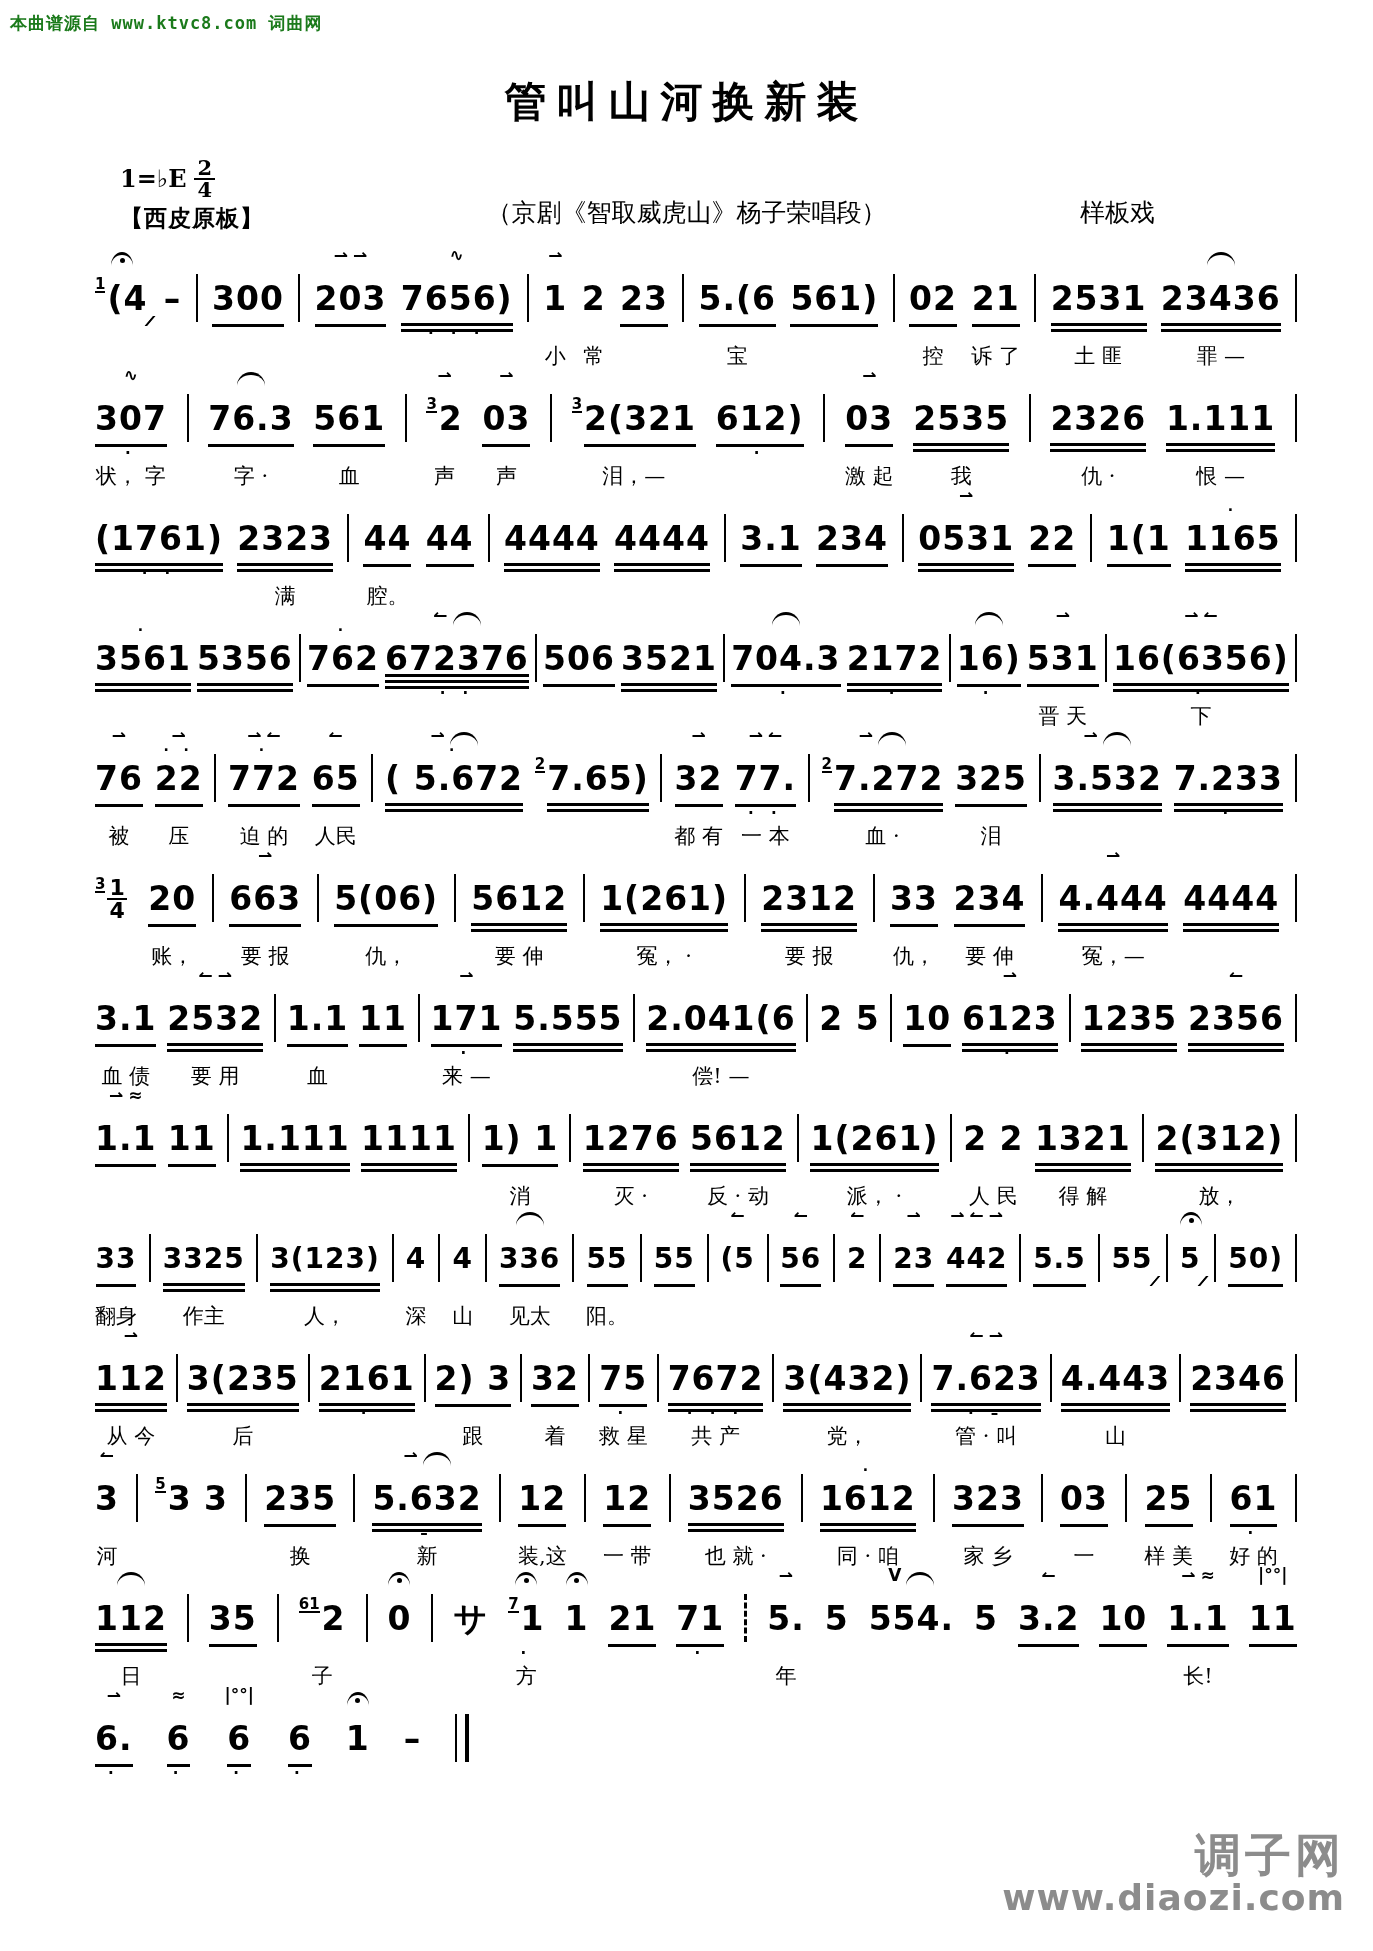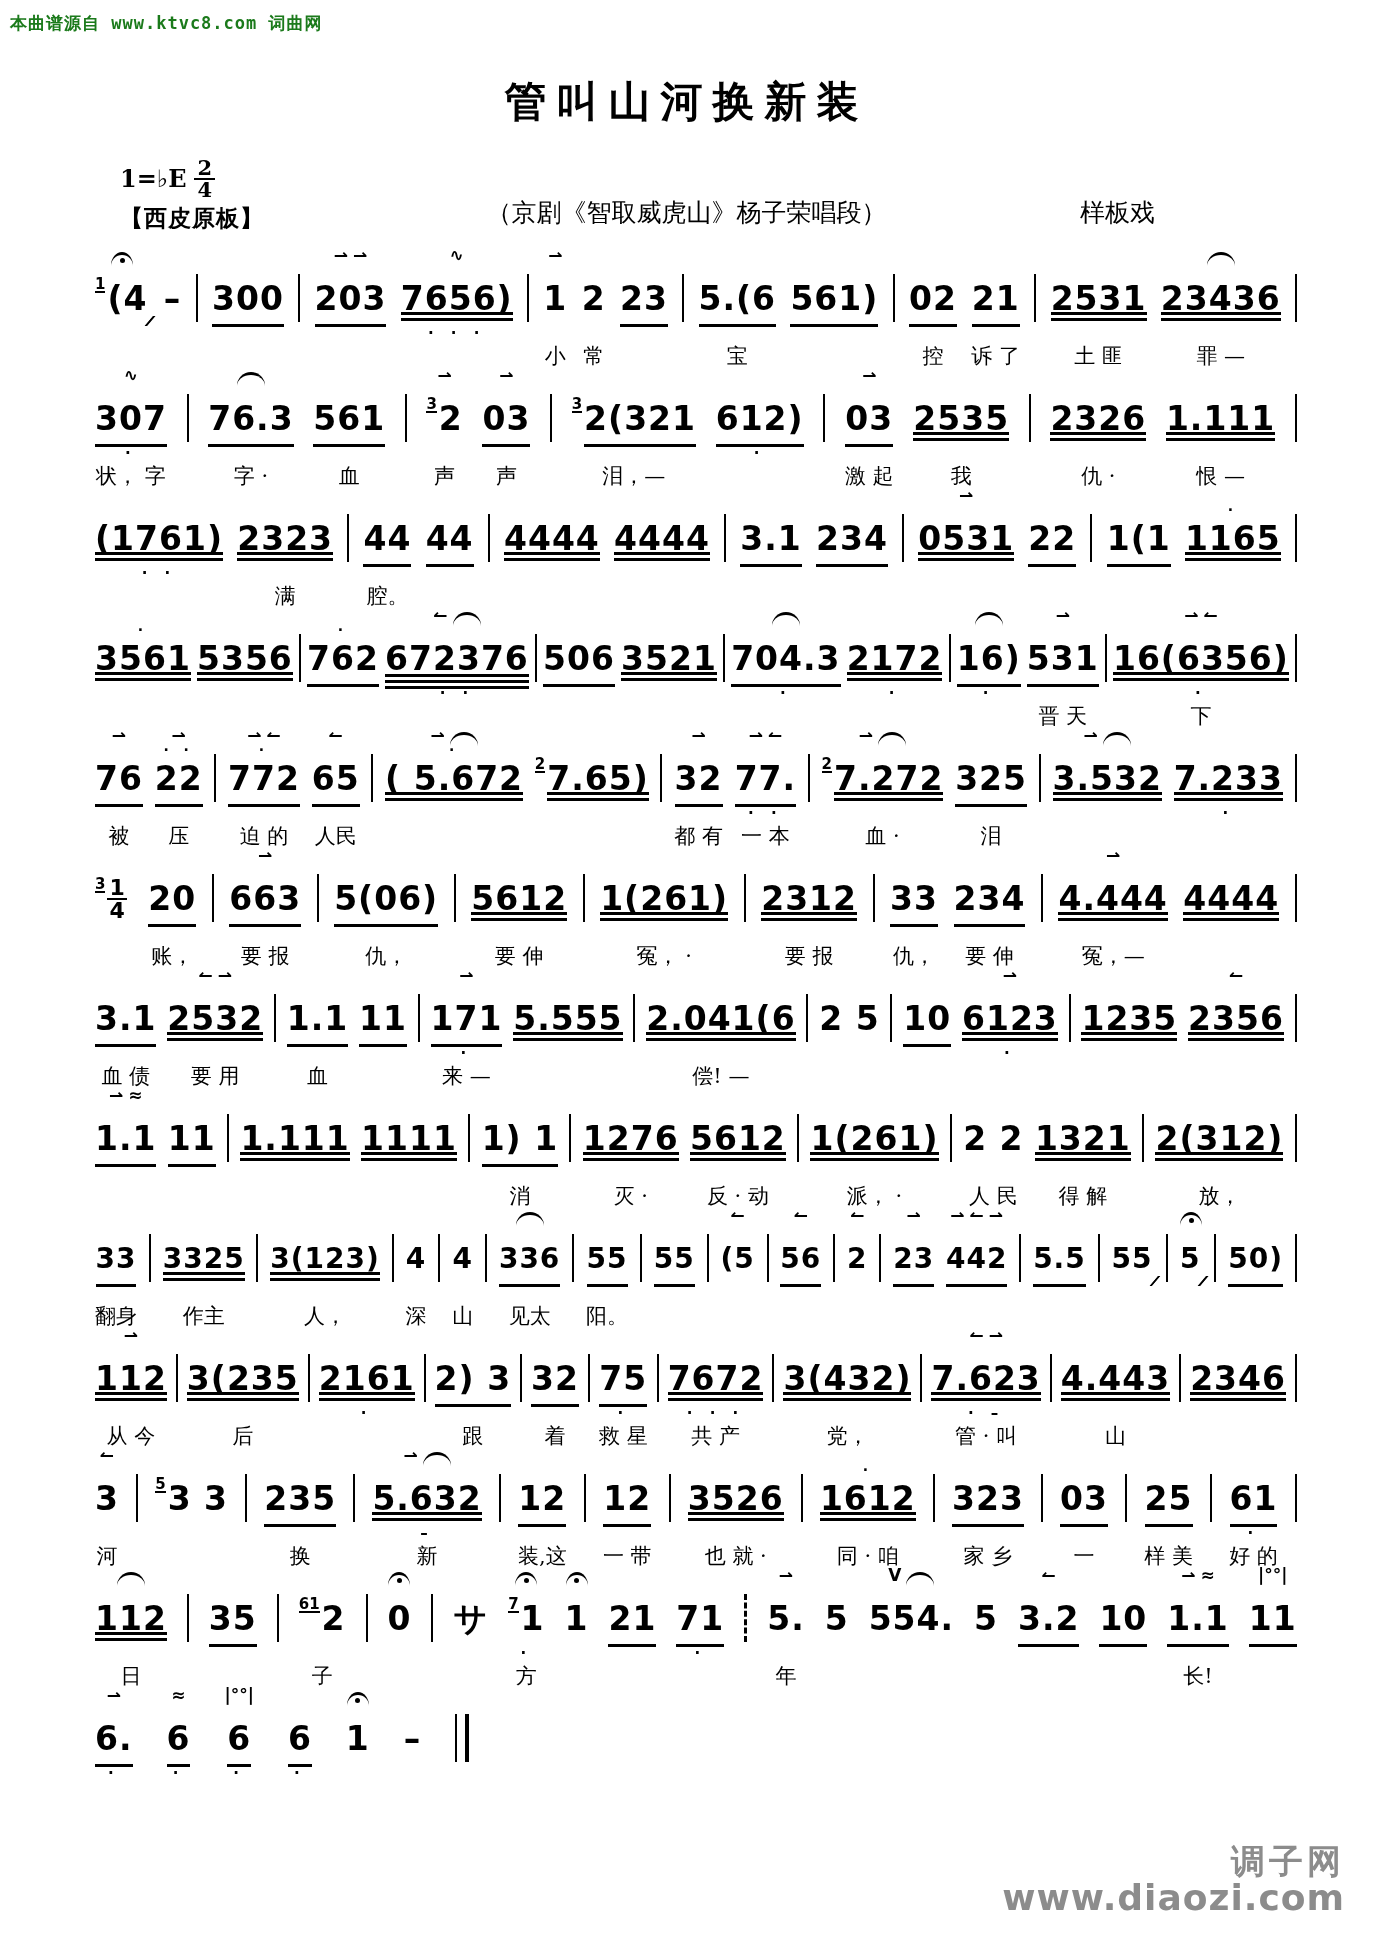--- a/index.html
+++ b/index.html
@@ -47,21 +47,21 @@
   .da{height:11px;font-size:14px;line-height:9px;font-weight:bold;letter-spacing:5px;}
   .noterow{height:52px;display:flex;align-items:baseline;}
   .num{font-size:33px;font-weight:bold;line-height:44px;letter-spacing:1px;
        white-space:nowrap;}
   .u1{background-image:linear-gradient(#000,#000);
       background-size:100% 3px;background-position:left bottom;
       background-repeat:no-repeat;padding-bottom:6px;}
   .u2{background-image:linear-gradient(#000,#000),linear-gradient(#000,#000);
       background-size:100% 3px,100% 3px;
       background-position:left bottom,left calc(100% - 6px);
-      background-repeat:no-repeat;}
+      background-repeat:no-repeat;padding-bottom:11px;}
   .u3{background-image:linear-gradient(#000,#000),linear-gradient(#000,#000),linear-gradient(#000,#000);
       background-size:100% 3px,100% 3px,100% 3px;
       background-position:left bottom,left calc(100% - 6px),left calc(100% - 12px);
       background-repeat:no-repeat;padding-bottom:8px;}
   .grace{font-size:15px;font-weight:bold;align-self:flex-start;
          line-height:14px;margin-right:2px;border-bottom:2px solid #000;}
   .trem{font-size:14px;font-weight:bold;font-style:italic;letter-spacing:-2px;
         align-self:flex-end;margin-left:1px;}
   .frac{display:inline-flex;flex-direction:column;align-items:center;
         font-size:22px;font-weight:bold;line-height:21px;margin-right:6px;}
@@ -70,21 +70,21 @@
   .lyr{height:30px;font-size:21px;line-height:28px;white-space:nowrap;
        font-family:"DejaVu Serif",serif;}
 
   .bar{width:2px;background:#000;height:48px;margin-top:32px;flex:0 0 auto;}
   .bar.d{background:none;border-left:3px dashed #000;width:0;}
   .bar.f{width:8px;background:none;border-left:2px solid #000;
          border-right:4px solid #000;}
 
   .wm-bottom{position:absolute;right:28px;bottom:34px;text-align:right;
              color:#8c8c8c;font-weight:bold;line-height:1.05;}
-  .wm-bottom .wm-name{font-size:34px;letter-spacing:4px;margin-top:12px;}
+  .wm-bottom .wm-name{font-size:46px;letter-spacing:4px;margin-top:12px;}
   .wm-bottom .wm-url{font-size:36px;letter-spacing:1px;}
 </style>
 </head>
 <body>
 
 <div class="wm-top">本曲谱源自 www.ktvc8.com 词曲网</div>
 
 <div class="title">管叫山河换新装</div>
 
 <div class="keyblock">

